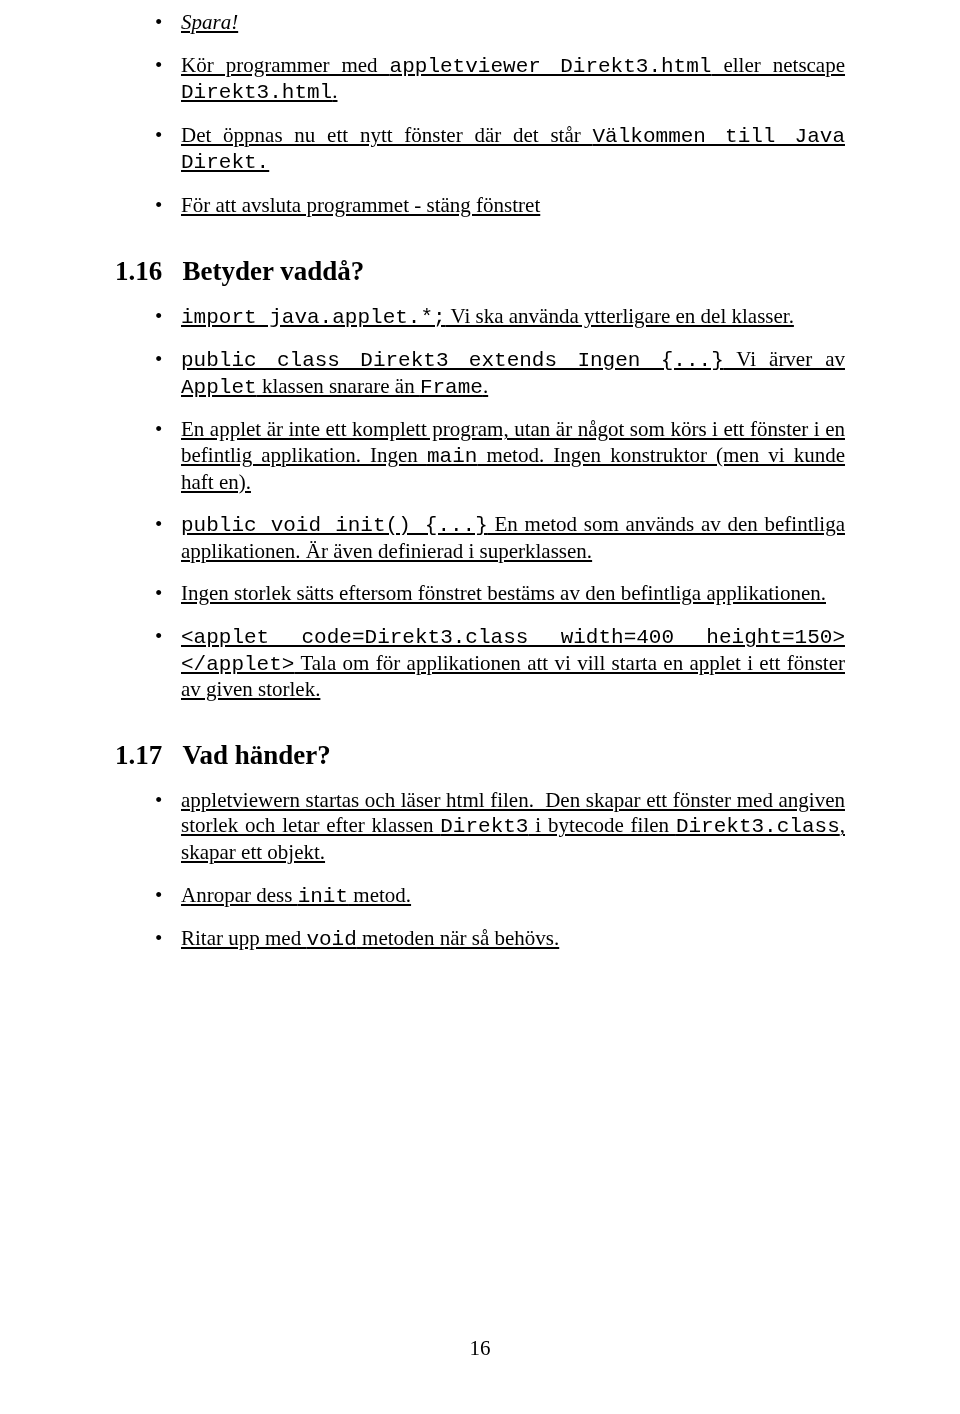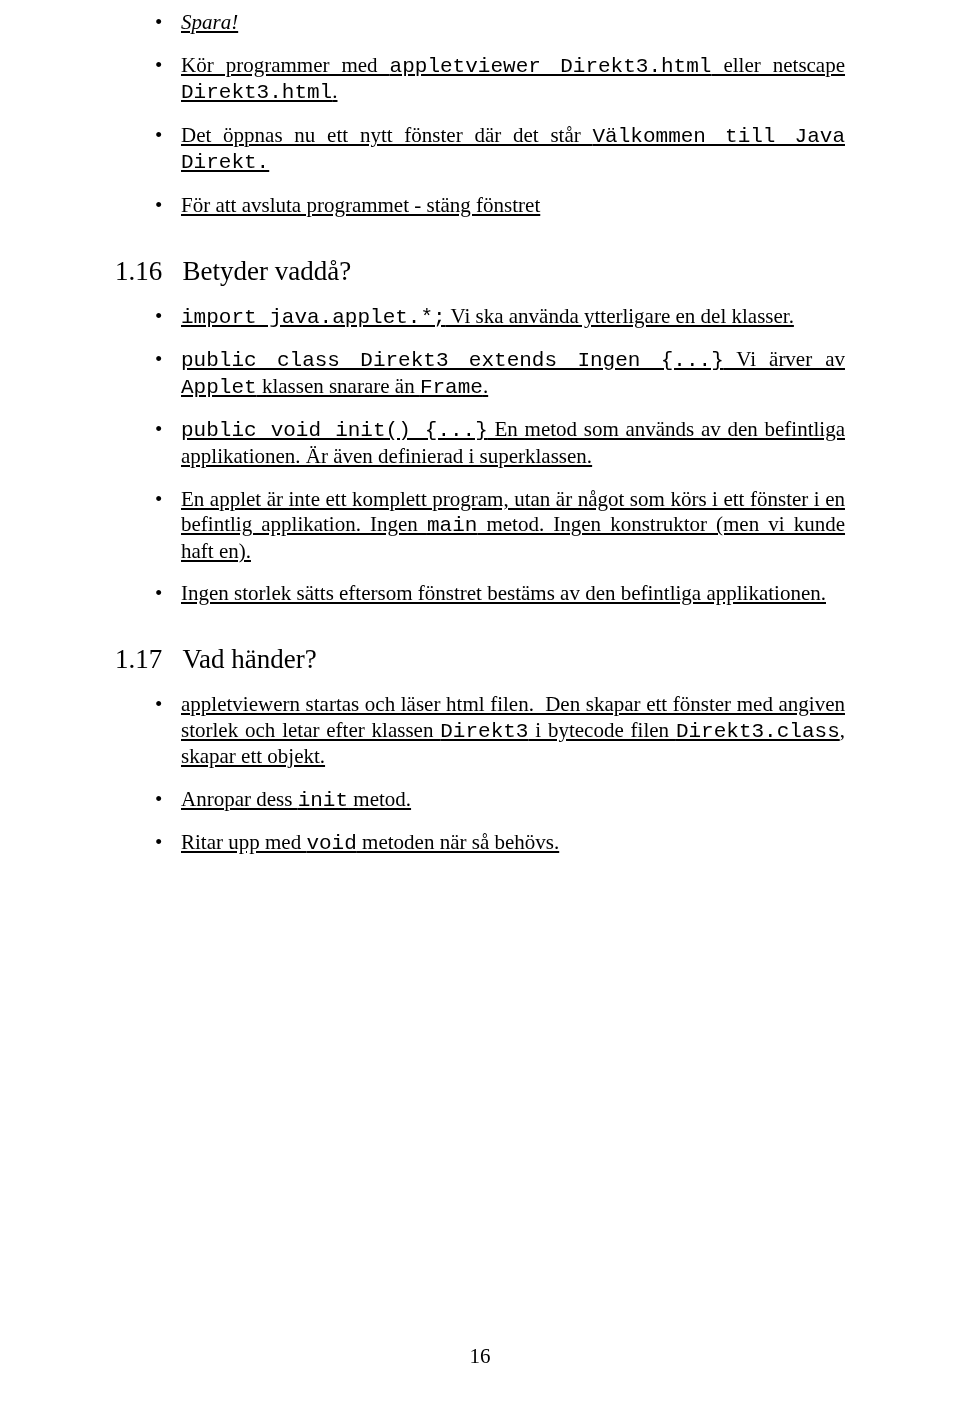--- a/index.html
+++ b/index.html
@@ -39,27 +39,27 @@
     font-size: 21px;
   }
   .tt {
     font-family: "Courier New", Courier, monospace;
   }
   .italic {
     font-style: italic;
   }
   h2.section {
     font-family: "Times New Roman", Times, serif;
-    font-weight: normal;
+    font-weight: bold;
     font-size: 27px;
     margin: 36px 0 16px 0;
   }
   .pagenum {
     position: absolute;
-    bottom: 44px;
+    bottom: 52px;
     left: 0;
     width: 100%;
     text-align: center;
     font-size: 21px;
   }
 </style>
 </head>
 <body>
 
 <div class="page">
@@ -71,23 +71,24 @@
     <li>För att avsluta programmet - stäng fönstret</li>
   </ul>
 
   <h2 class="section">
     <span>1.16</span>&nbsp;&nbsp;&nbsp;<span>Betyder vaddå?</span>
   </h2>
 
   <ul class="bullets">
     <li><span class="tt">import java.applet.*;</span> Vi ska använda ytterligare en del klasser.</li>
     <li><span class="tt">public class Direkt3 extends Ingen {...}</span> Vi ärver av <span class="tt">Applet</span> klassen snarare än <span class="tt">Frame</span>.</li>
+    <li>En applet är inte ett komplett program, utan är något som körs i ett fönster i en befintlig applikation. Ingen <span class="tt">main</span> metod. Ingen konstruktor (men vi kunde haft en).</li>
     <li><span class="tt">public void init() {...}</span> En metod som används av den befintliga applikationen. Är även definierad i superklassen.</li>
-    <li>En applet är inte ett komplett program, utan är något som körs i ett fönster i en befintlig applikation. Ingen <span class="tt">main</span> metod. Ingen konstruktor (men vi kunde haft en).</li>
     <li>Ingen storlek sätts eftersom fönstret bestäms av den befintliga applikationen.</li>
+    <li><span class="tt">&lt;applet code=Direkt3.class width=400 height=150&gt;&lt;/applet&gt;</span> Tala om för applikationen att vi vill starta en applet i ett fönster av given storlek.</li>
   </ul>
 
   <h2 class="section">
     <span>1.17</span>&nbsp;&nbsp;&nbsp;<span>Vad händer?</span>
   </h2>
 
   <ul class="bullets">
     <li>appletviewern startas och läser html filen.&nbsp;&nbsp;Den skapar ett fönster med angiven storlek och letar efter klassen <span class="tt">Direkt3</span> i bytecode filen <span class="tt">Direkt3.class</span>, skapar ett objekt.</li>
     <li>Anropar dess <span class="tt">init</span> metod.</li>
     <li>Ritar upp med <span class="tt">void</span> metoden när så behövs.</li>

